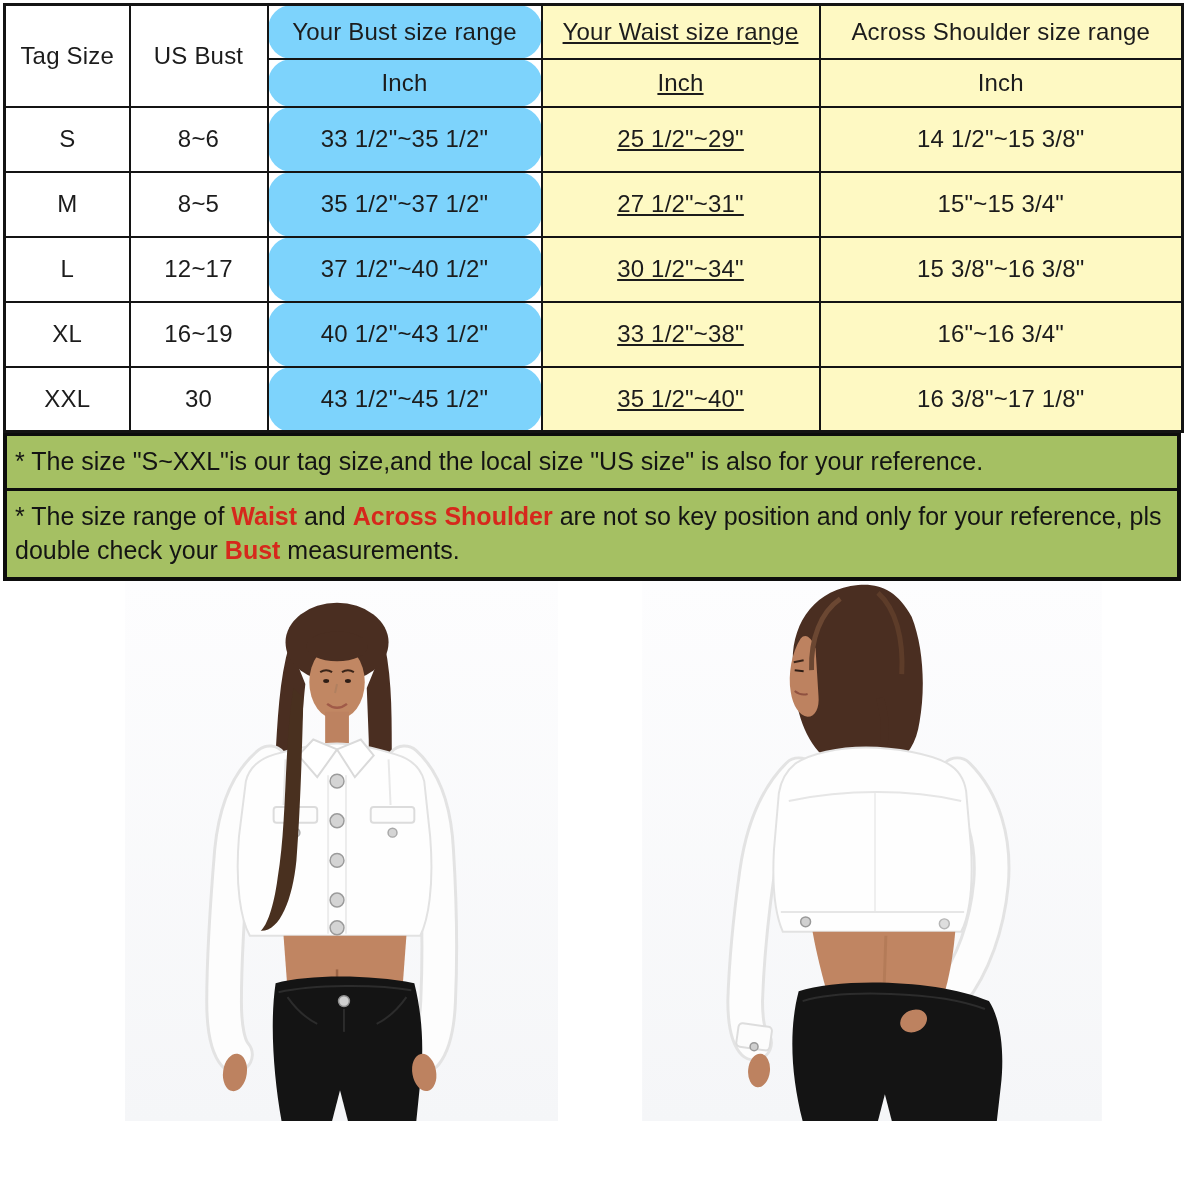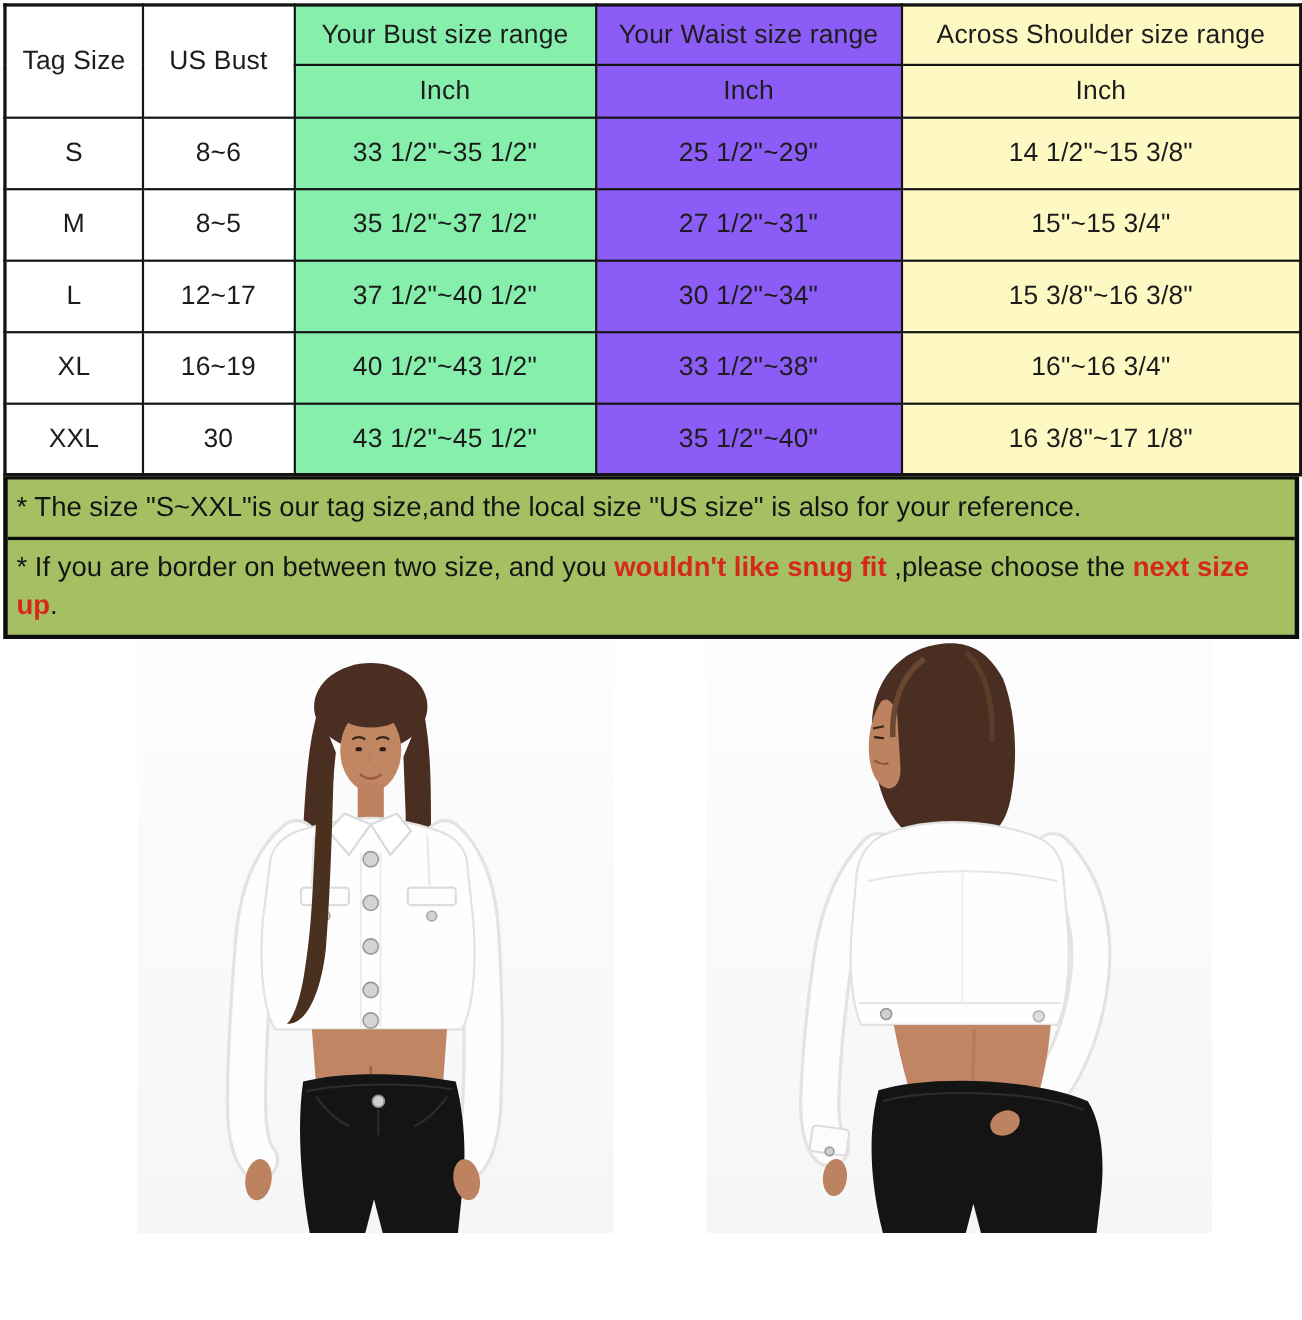--- a/index.html
+++ b/index.html
@@ -16,22 +16,22 @@
     border:3px solid #141414;
   }
   table.size-table th,table.size-table td{
     border:2px solid #141414;text-align:center;vertical-align:middle;
     font-size:24px;font-weight:normal;padding:0;letter-spacing:0.2px;
   }
   tr.group-row{height:54px;}
   tr.inch-row{height:48px;}
   tbody tr{height:65px;}
   .col-tag,.col-us{background:#ffffff;}
-  .col-bust{background:#86efac;}
-  .col-waist{background:#8b5cf6;}
+  .col-bust{background:#7dd3fc;border-radius:24px;}
+  .col-waist{background:#fef9c3;text-decoration:underline;}
   .col-shoulder{background:#fef9c3;}
 
   
   .notes{
     width:1170px;margin-left:3px;background:#a5c063;
     border:4px solid #0d0d0d;border-top-width:3px;
   }
   .note{
     padding:8px 6px 10px 8px;font-size:25px;line-height:34px;color:#141414;
     border-top:3px solid #0d0d0d;
@@ -107,21 +107,21 @@
           <td class="col-us">30</td>
           <td class="col-bust">43 1/2"~45 1/2"</td>
           <td class="col-waist">35 1/2"~40"</td>
           <td class="col-shoulder">16 3/8"~17 1/8"</td>
         </tr>
       </tbody>
   </table>
 
   <div class="notes">
       <div class="note"><span class="plain">* The size "S~XXL"is our tag size,and the local size "US size" is also for your reference.</span></div>
-      <div class="note"><span class="plain">* If you are border on between two size, and you </span><span class="red">wouldn't like snug fit</span><span class="plain"> ,please choose the </span><span class="red">next size up</span><span class="plain">.</span></div>
+      <div class="note"><span class="plain">* The size range of </span><span class="red">Waist</span><span class="plain"> and </span><span class="red">Across Shoulder</span><span class="plain"> are not so key position and only for your reference, pls double check your </span><span class="red">Bust</span><span class="plain"> measurements.</span></div>
     </div>
 
   <div class="photos">
 
     <div class="photo photo-front">
       <svg viewBox="0 0 437 545" xmlns="http://www.w3.org/2000/svg">
         <defs>
           <linearGradient id="pbgF" x1="0" y1="0" x2="0" y2="1">
             <stop offset="0" stop-color="#fdfdfe"></stop>
               <stop offset="1" stop-color="#f5f6f8"></stop>

